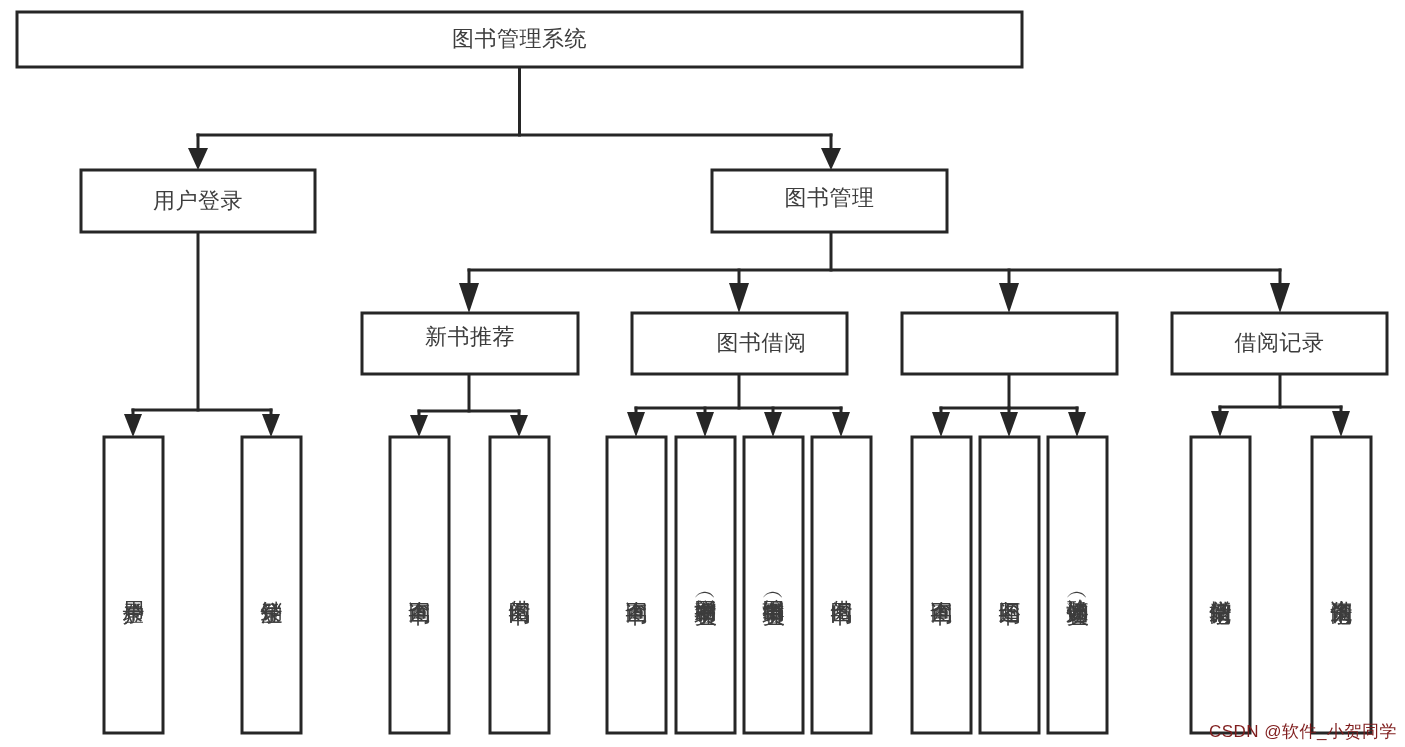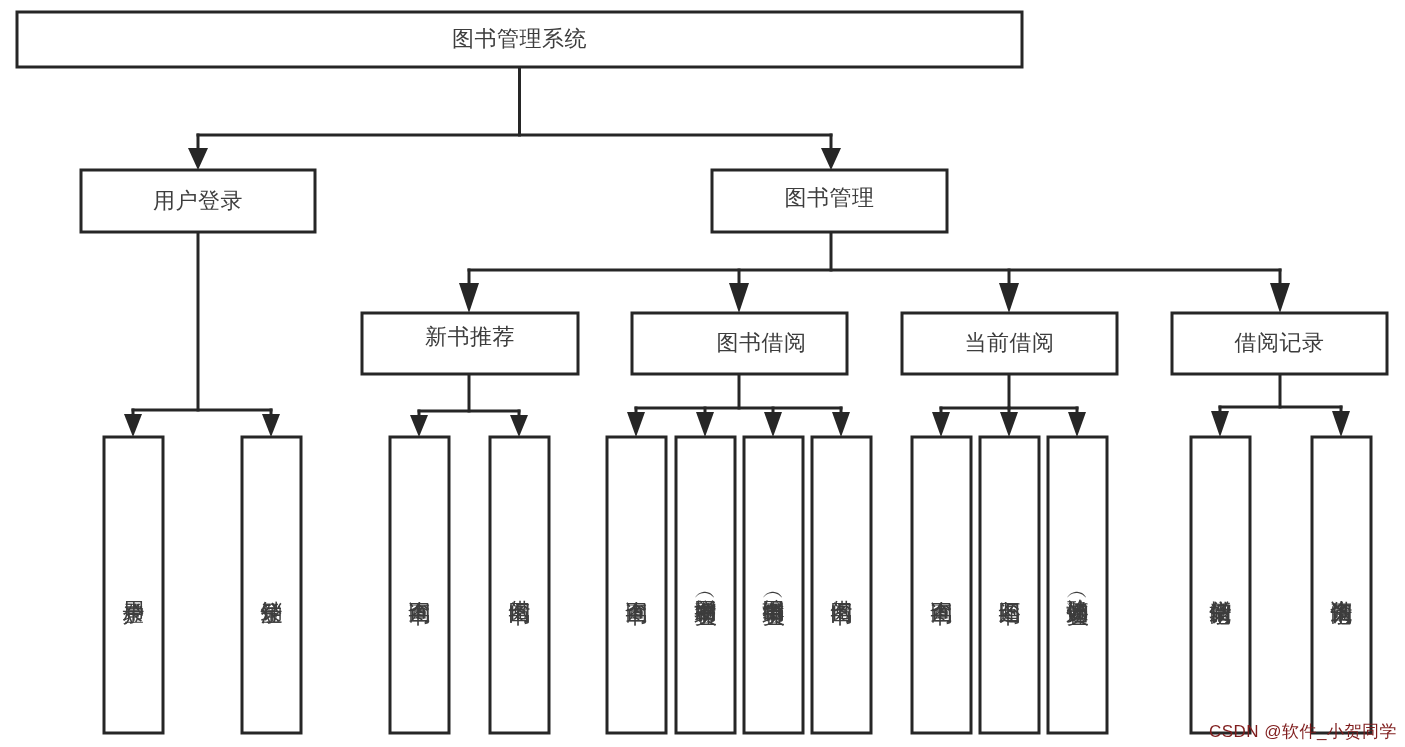--- a/index.html
+++ b/index.html
@@ -187,21 +187,20 @@
   <div class="node-label horizontal" style="left:17px; top:12px; width:1005px; height:55px;">图书管理系统</div>
 
   <div class="node-label horizontal" style="left:81px; top:170px; width:234px; height:62px;">用户登录</div>
 
   <div class="node-label horizontal" style="left:712px; top:170px; width:235px; height:56px;border-radius:22px;">图书管理</div>
 
   <div class="node-label horizontal" style="left:362px; top:313px; width:216px; height:49px;">新书推荐</div>
 
   <div class="node-label horizontal" style="left:632px; top:313px; width:215px; height:61px;padding-left:44px;">图书借阅</div>
 
-  <div class="node-label horizontal" style="left:902px; top:313px; width:215px; height:61px;">当前借阅</div>
 
   <div class="node-label horizontal" style="left:1172px; top:313px; width:215px; height:61px;">借阅记录</div>
 
   <div class="node-label vertical" style="left:104px; top:437px; width:59px; height:296px;">用户登录</div>
 
   <div class="node-label vertical" style="left:242px; top:437px; width:59px; height:296px;">注销登录</div>
 
   <div class="node-label vertical" style="left:390px; top:437px; width:59px; height:296px;">查询图书</div>
 
   <div class="node-label vertical" style="left:490px; top:437px; width:59px; height:296px;">借阅图书</div>

